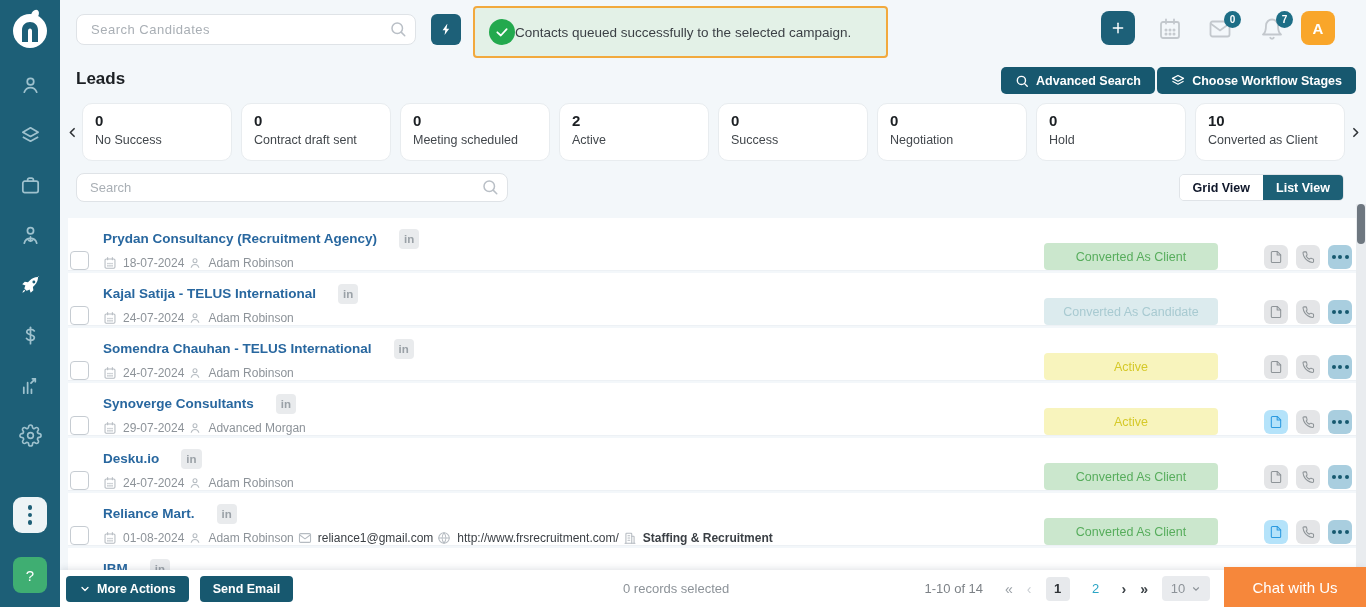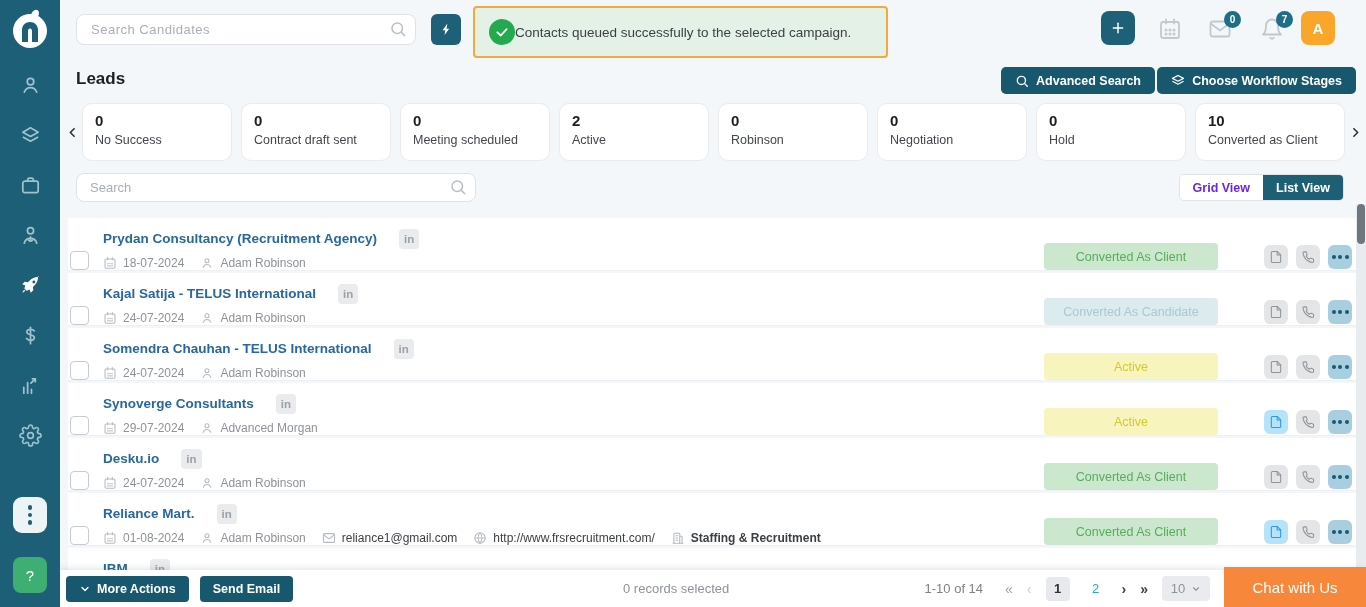--- a/index.html
+++ b/index.html
@@ -51,38 +51,38 @@
   .stages { position:absolute; top:103px; left:0; right:0; height:58px; display:flex; align-items:center; }
   .stage-arrow { width:14px; height:58px; display:flex; align-items:center; justify-content:center; color:#2f3337; cursor:pointer; flex-shrink:0; }
   .stage-arrow.left { margin-left:5px; }
   .stage-cards { display:flex; gap:9px; margin-left:3px; }
   .stage-card { width:150px; height:58px; background:#fff; border:1px solid #e8ecef; border-radius:10px; padding:8px 12px; cursor:pointer; }
   .stage-count { font-size:15px; font-weight:700; color:#1b1f23; }
   .stage-label { font-size:12.5px; color:#42474c; margin-top:4px; white-space:nowrap; }
 
   
   .list-toolbar { position:absolute; top:173px; left:0; right:0; height:30px; }
-  .lt-search { position:absolute; left:16px; top:0; width:400px; height:29px; }
+  .lt-search { position:absolute; left:16px; top:0; width:432px; height:29px; }
   .lt-search input { width:100%; height:100%; border:1px solid #dfe3e7; border-radius:8px; background:#fff; padding:0 32px 0 13px; font-size:13px; color:#5b6166; font-family:inherit; outline:none; }
   .lt-search input::placeholder { color:#a9afb5; }
   .lt-search .search-ico { top:5px; }
   .view-toggle { position:absolute; right:22px; top:1px; display:flex; height:27px; border-radius:5px; overflow:hidden; border:1px solid #e0e4e8; }
   .view-btn { display:flex; align-items:center; padding:0 13px; font-size:12.5px; cursor:pointer; }
-  .view-btn.inactive { background:#fff; color:#6d28d9; font-weight:700; }
+  .view-btn.inactive { background:#fff; color:#0f172a; font-weight:700; }
   .view-btn.active { background:#1d6076; color:#fff; font-weight:700; }
 
   
   .rows { position:absolute; top:218px; left:8px; right:10px; bottom:0; overflow:hidden; }
   .row { height:53px; margin-bottom:2px; background:#fff; border-bottom:1px solid #edf1f5; display:flex; align-items:flex-end; padding:0 4px 0 2px; }
   .checkbox { width:19px; height:19px; border:1.5px solid #c6ccd2; border-radius:4px; background:#fff; flex-shrink:0; cursor:pointer; }
   .row-main { margin-left:14px; display:flex; flex-direction:column; gap:6px; min-width:0; }
   .row-title { display:flex; align-items:center; }
   .row-name { color:#28679f; font-weight:700; font-size:13.5px; text-decoration:none; cursor:pointer; white-space:nowrap; }
   .in-badge { margin-left:22px; background:#e9ebed; color:#9aa1a7; font-weight:700; font-size:11.5px; line-height:1; padding:5px 5px 4px; border-radius:4px; cursor:pointer; }
-  .row-meta { display:flex; align-items:center; gap:16px; min-height:15px; }
+  .row-meta { display:flex; align-items:center; gap:4px; min-height:15px; }
   .meta-group { display:inline-flex; align-items:center; gap:6px; font-size:12px; color:#8d9399; white-space:nowrap; }
   .meta-group svg { width:14px; height:14px; color:#b5bbc1; flex-shrink:0; }
   .meta-group.dark { color:#3a3f44; }
   .meta-group.bold { font-weight:700; }
   .row-right { margin-left:auto; display:flex; align-items:center; flex-shrink:0; }
   .badge { width:174px; height:27px; border-radius:4px; font-size:12.5px; display:flex; align-items:center; justify-content:center; margin-right:38px; cursor:pointer; }
   .b-green { background:#cbe7cd; color:#57ad5c; }
   .b-candidate { background:#dcebee; color:#a8cad1; }
   .b-active { background:#f8f4bd; color:#d5c929; }
   .icon-btn { width:24px; height:24px; border-radius:6px; background:#e4e5e7; color:#8e9498; display:flex; align-items:center; justify-content:center; margin-left:8px; cursor:pointer; }
@@ -282,21 +282,21 @@
           <div class="stage-card">
             <div class="stage-count">0</div>
             <div class="stage-label">Meeting scheduled</div>
           </div>
           <div class="stage-card">
             <div class="stage-count">2</div>
             <div class="stage-label">Active</div>
           </div>
           <div class="stage-card">
             <div class="stage-count">0</div>
-            <div class="stage-label">Robinson</div>
+            <div class="stage-label">Success</div>
           </div>
           <div class="stage-card">
             <div class="stage-count">0</div>
             <div class="stage-label">Negotiation</div>
           </div>
           <div class="stage-card">
             <div class="stage-count">0</div>
             <div class="stage-label">Hold</div>
           </div>
           <div class="stage-card">

